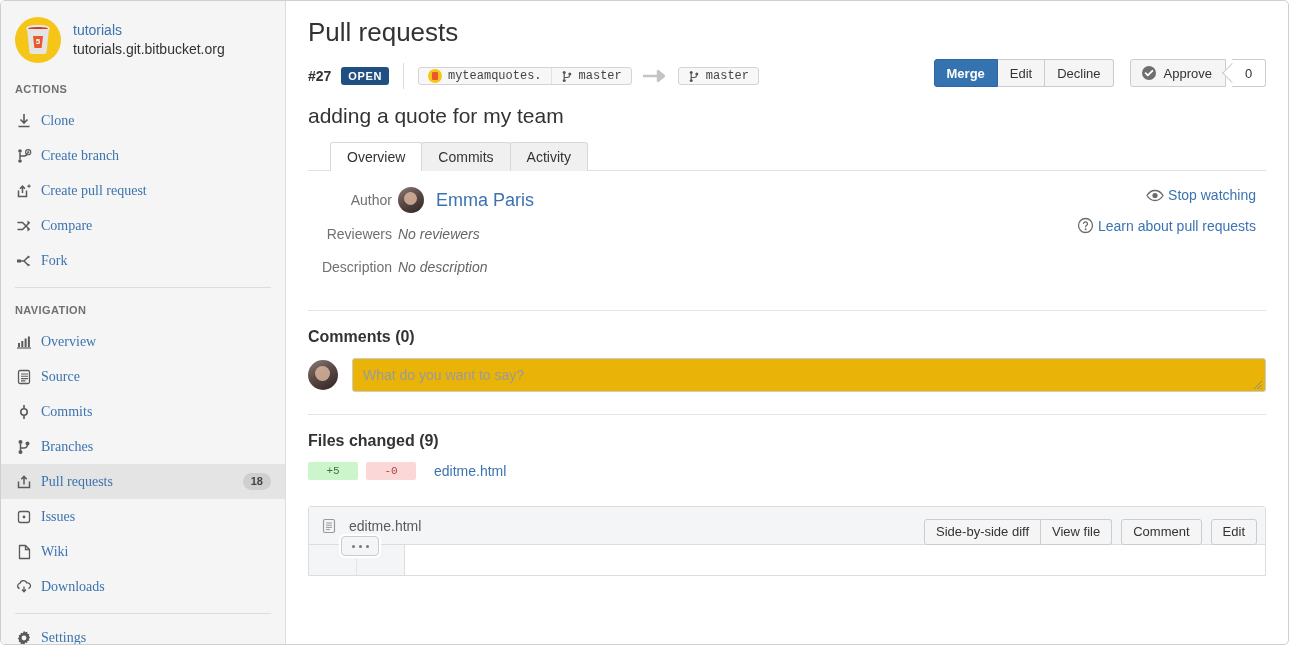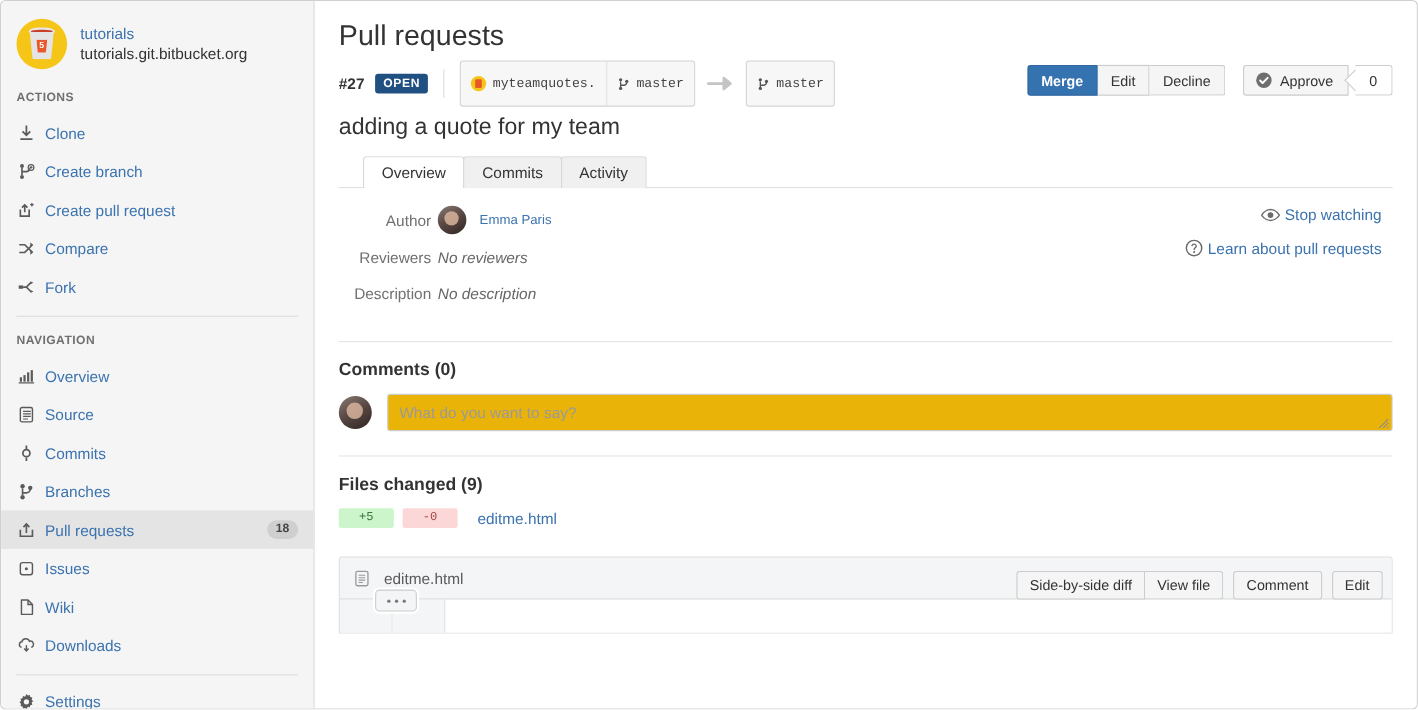--- a/index.html
+++ b/index.html
@@ -97,21 +97,21 @@
     color:#3b73af;
     text-decoration:none;
     font-size:14px;
   }
   .nav-item.active { background:#e4e4e4; }
   .nav-ico {
     width:26px; min-width:26px;
     display:flex; align-items:center; justify-content:flex-start;
     color:#5a5a5a;
   }
-  .nav-label { flex:1; }
+  .nav-label { flex:1;font-family:Liberation Serif, serif; }
   .badge-count {
     background:#cfcfcf;
     color:#444444;
     border-radius:9px;
     font-size:11px;
     font-weight:bold;
     padding:2px 8px;
     line-height:13px;
   }
   .divider {
@@ -150,21 +150,21 @@
     padding:3px 7px;
     border-radius:3px;
   }
   .vsep { width:1px; height:26px; background:#dcdcdc; margin:0 14px; }
   .branch-pill {
     display:inline-flex;
     align-items:stretch;
     border:1px solid #d4d4d4;
     border-radius:3px;
     background:#f7f7f7;
-    height:42px;
+    height:18px;
     overflow:hidden;
   }
   .pill-seg {
     display:flex;
     align-items:center;
     padding:0 9px;
     font-family:"Liberation Mono", monospace;
     font-size:12px;
     color:#444444;
     white-space:nowrap;
@@ -286,21 +286,21 @@
   .avatar-sm {
     width:26px; height:26px; border-radius:50%;
     background:linear-gradient(150deg,#8b7d77 0%,#5b4a46 45%,#2f2421 100%);
     position:relative; overflow:hidden; flex:0 0 auto;
   }
   .avatar-sm::after {
     content:""; position:absolute; left:6px; top:5px;
     width:13px; height:13px; border-radius:50%;
     background:#d8b49c; opacity:.85;
   }
-  .author-link { color:#3b73af; margin-left:12px; font-size:12px; }
+  .author-link { color:#3b73af; margin-left:12px; font-size:18px; }
   .muted-italic { color:#666666; font-style:italic; font-size:14px; }
   .side-links { margin-left:auto; padding-right:10px; }
   .side-link {
     display:flex; align-items:center;
     color:#3b73af; font-size:14px;
     margin-bottom:14px;
     cursor:pointer;
     justify-content:flex-end;
   }
   .side-link .lico { width:26px; display:flex; justify-content:center; color:#6b6b6b; }

